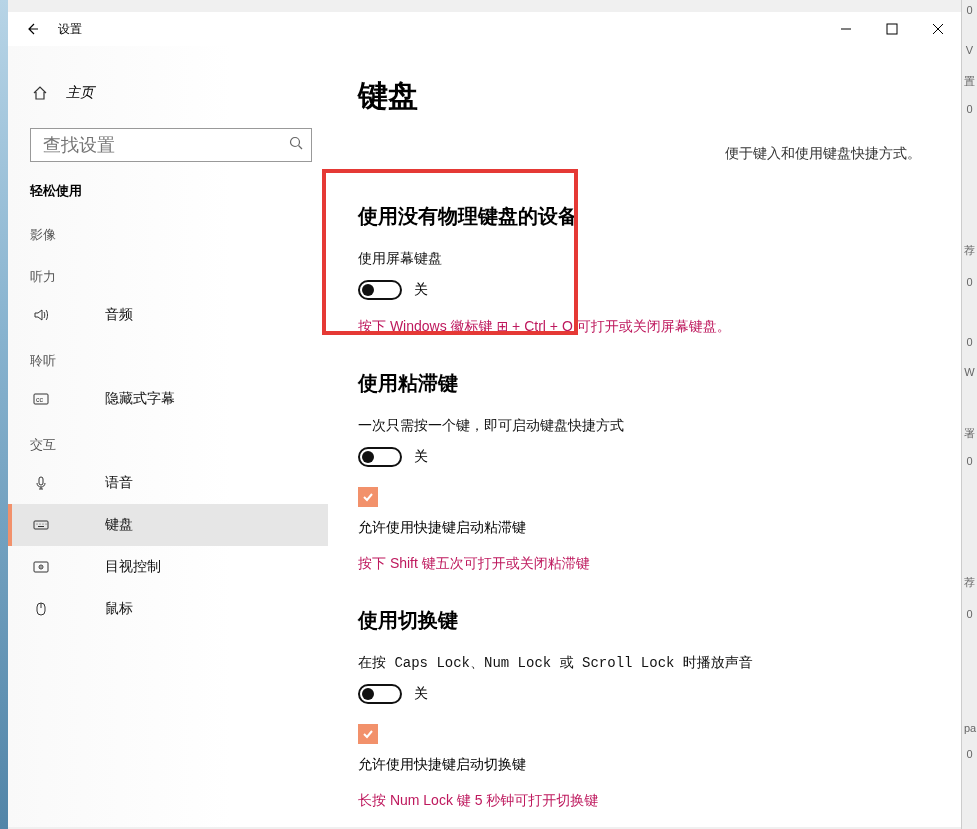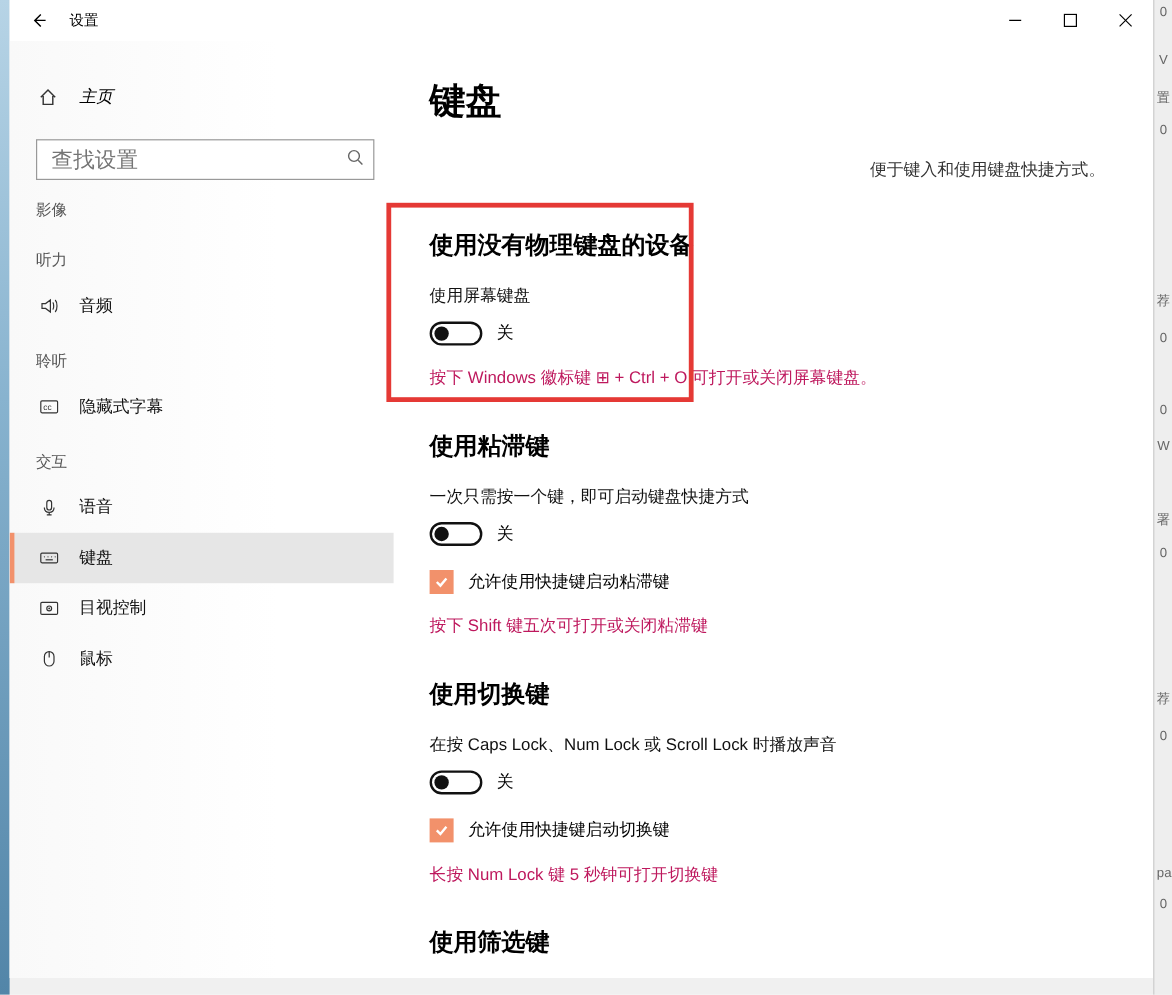--- a/index.html
+++ b/index.html
@@ -1,18 +1,18 @@
 <!DOCTYPE html>
 <html><head>
   <meta charset="utf-8">
   <style>
     * { margin: 0; padding: 0; box-sizing: border-box; font-family: "Microsoft YaHei", "Segoe UI", sans-serif; }
     body { width: 977px; height: 829px; overflow: hidden; background: #f0f0f0; position: relative; }
     
-    .window { position: absolute; left: 8px; top: 0; width: 953px; height: 815px; background: #fff; display: flex; flex-direction: column; }
+    .window { position: absolute; left: 8px; top: 12px; width: 953px; height: 815px; background: #fff; display: flex; flex-direction: column; }
     
     .titlebar { height: 34px; display: flex; align-items: center; padding-left: 12px; }
     .titlebar .back { width: 24px; height: 24px; display: flex; align-items: center; justify-content: center; cursor: pointer; margin-right: 14px; }
     .titlebar .title { font-size: 12px; color: #000; }
     .titlebar .controls { margin-left: auto; display: flex; }
     .titlebar .controls .ctrl { width: 46px; height: 34px; display: flex; align-items: center; justify-content: center; cursor: pointer; }
     
     .body { display: flex; flex: 1; overflow: hidden; }
     
     .sidebar { width: 320px; padding: 0 0 0 0; display: flex; flex-direction: column; background: linear-gradient(90deg, rgba(245,245,245,0.6) 0%, rgba(255,255,255,1) 70%); }
@@ -20,40 +20,40 @@
     .sidebar .home .icon { width: 18px; margin-right: 16px; display: flex; align-items: center; }
     .sidebar .home .label { font-size: 14px; }
     
     .searchbox { margin: 14px 16px 0 22px; border: 1px solid #999; height: 34px; display: flex; align-items: center; padding: 0 8px 0 12px; background: #fff; }
     .searchbox input { border: none; outline: none; flex: 1; font-size: 18px; background: transparent; color: #666; }
     .searchbox .icon { color: #666; }
     
     .section-title { font-size: 13px; font-weight: 600; padding: 20px 0 10px 22px; color: #000; }
     .category { font-size: 13px; color: #555; padding: 16px 0 8px 22px; }
     
-    .nav-item { display: flex; align-items: center; padding: 12px 16px 12px 24px; cursor: pointer; position: relative; }
+    .nav-item { display: flex; align-items: center; padding: 12px 16px 12px 24px; cursor: pointer; position: relative; gap: 39px; }
     .nav-item .icon { width: 18px; margin-right: 16px; display: flex; align-items: center; justify-content: center; color: #333; }
     .nav-item .label { font-size: 14px; color: #111; }
     .nav-item.active { background: #e6e6e6; }
     .nav-item.active::before { content: ""; position: absolute; left: 0; top: 0; bottom: 0; width: 4px; background: #f2916b; }
     
     .content { flex: 1; padding: 30px 40px 0 30px; overflow: hidden; }
     .page-title { font-size: 30px; font-weight: 600; margin-bottom: 28px; }
     .subtitle { font-size: 14px; color: #333; margin-bottom: 40px; text-align: right; }
     
     .group-title { font-size: 20px; font-weight: 600; margin-bottom: 20px; }
-    .field-label { font-size: 14px; color: #111; margin-bottom: 12px; }
+    .field-label { font-size: 14px; color: #111; margin-bottom: 12px; font-family: Liberation Mono, monospace; }
     .hint { font-size: 14px; color: #be185d; margin-top: 18px; margin-bottom: 34px; }
     
     .toggle-row { display: flex; align-items: center; gap: 12px; }
     .toggle { width: 44px; height: 20px; border: 2px solid #111; border-radius: 12px; position: relative; cursor: pointer; background: #fff; }
     .toggle .knob { position: absolute; width: 12px; height: 12px; background: #111; border-radius: 50%; top: 2px; left: 2px; }
     .toggle-label { font-size: 14px; }
     
-    .checkbox-row { display: flex; align-items: center; gap: 12px; margin-top: 20px; }
+    .checkbox-row { display: flex; align-items: flex-start; gap: 12px; margin-top: 20px; flex-direction: column; }
     .checkbox { width: 20px; height: 20px; background: #f2916b; display: flex; align-items: center; justify-content: center; cursor: pointer; }
     .checkbox svg { stroke: #fff; }
     .checkbox-label { font-size: 14px; }
     
     .group { margin-bottom: 12px; }
     
     .highlight-box { position: absolute; border: 4px solid #e53935; pointer-events: none; }
     
     .right-strip { position: absolute; right: 0; top: 0; width: 16px; height: 100%; background: #eee; border-left: 1px solid #ccc; }
     .strip-item { font-size: 11px; color: #666; padding: 4px 2px; text-align: center; }
@@ -109,20 +109,21 @@
       <div class="searchbox">
         <input placeholder="查找设置" style="">
         <span class="icon">
           <svg width="14" height="14" viewBox="0 0 14 14">
               <circle cx="6" cy="6" r="4.5" stroke="#666" stroke-width="1.2" fill="none"></circle>
               <line x1="9.5" y1="9.5" x2="13" y2="13" stroke="#666" stroke-width="1.2"></line>
             </svg>
         </span>
       </div>
 
+      <div class="section-title">轻松使用</div>
 
       <div class="category">影像</div>
 
       <div class="category">听力</div>
       <div class="nav-item">
         <span class="icon">
           <svg width="16" height="16" viewBox="0 0 16 16">
               <path d="M2 6v4h3l4 3V3L5 6H2z M11 5c1 1 1 5 0 6 M13 3c2 2 2 8 0 10" stroke="#333" stroke-width="1" fill="none"></path>
             </svg>
         </span>

